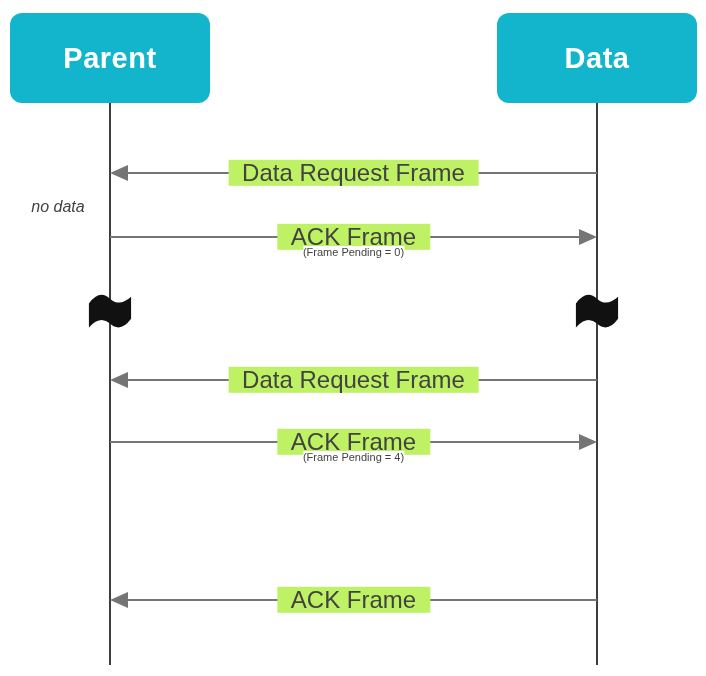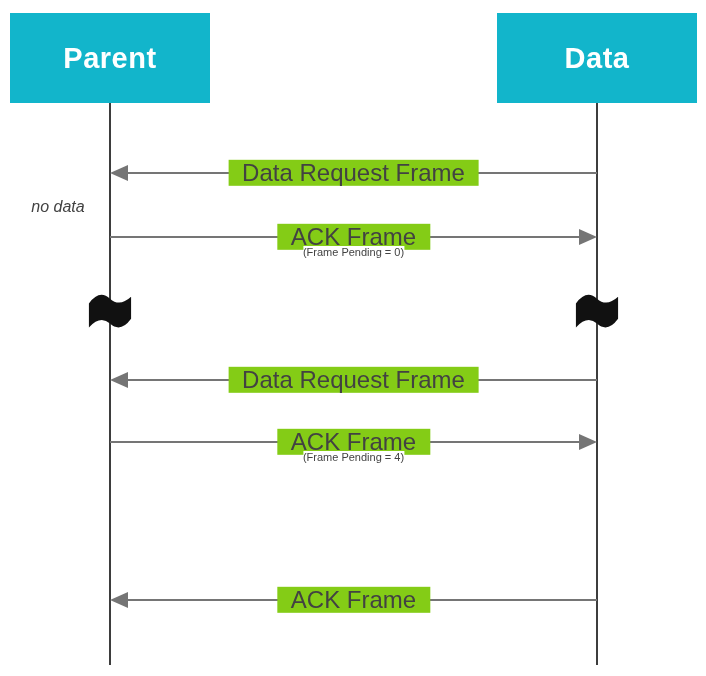--- a/index.html
+++ b/index.html
@@ -23,20 +23,21 @@
     width: 200px;
     height: 90px;
     background: var(--actor-bg, #12b5cb);
     color: #ffffff;
     display: flex;
     align-items: center;
     justify-content: center;
     font-size: 29px;
     font-weight: 700;
     letter-spacing: 0.5px;
+    border-radius: 12px;
   }
   .actor.parent { left: 10px; }
   .actor.child  { left: 497px; }
 
   
   .lifeline {
     position: absolute;
     top: 103px;
     height: 562px;
     width: 2px;
@@ -87,21 +88,21 @@
   .arrowhead.right {
     right: 0;
     border-left: 18px solid var(--line, #757575);
   }
 
   .msg-label {
     position: absolute;
     left: 50%;
     top: 50%;
     transform: translate(-50%, -50%);
-    background: #84cc16;
+    background: #bef264;
     padding: 0 14px;
     font-size: 24px;
     color: var(--text, #424242);
     white-space: nowrap;
     line-height: 1.1;
   }
   .msg-sub {
     position: absolute;
     left: 50%;
     top: calc(50% + 9px);

